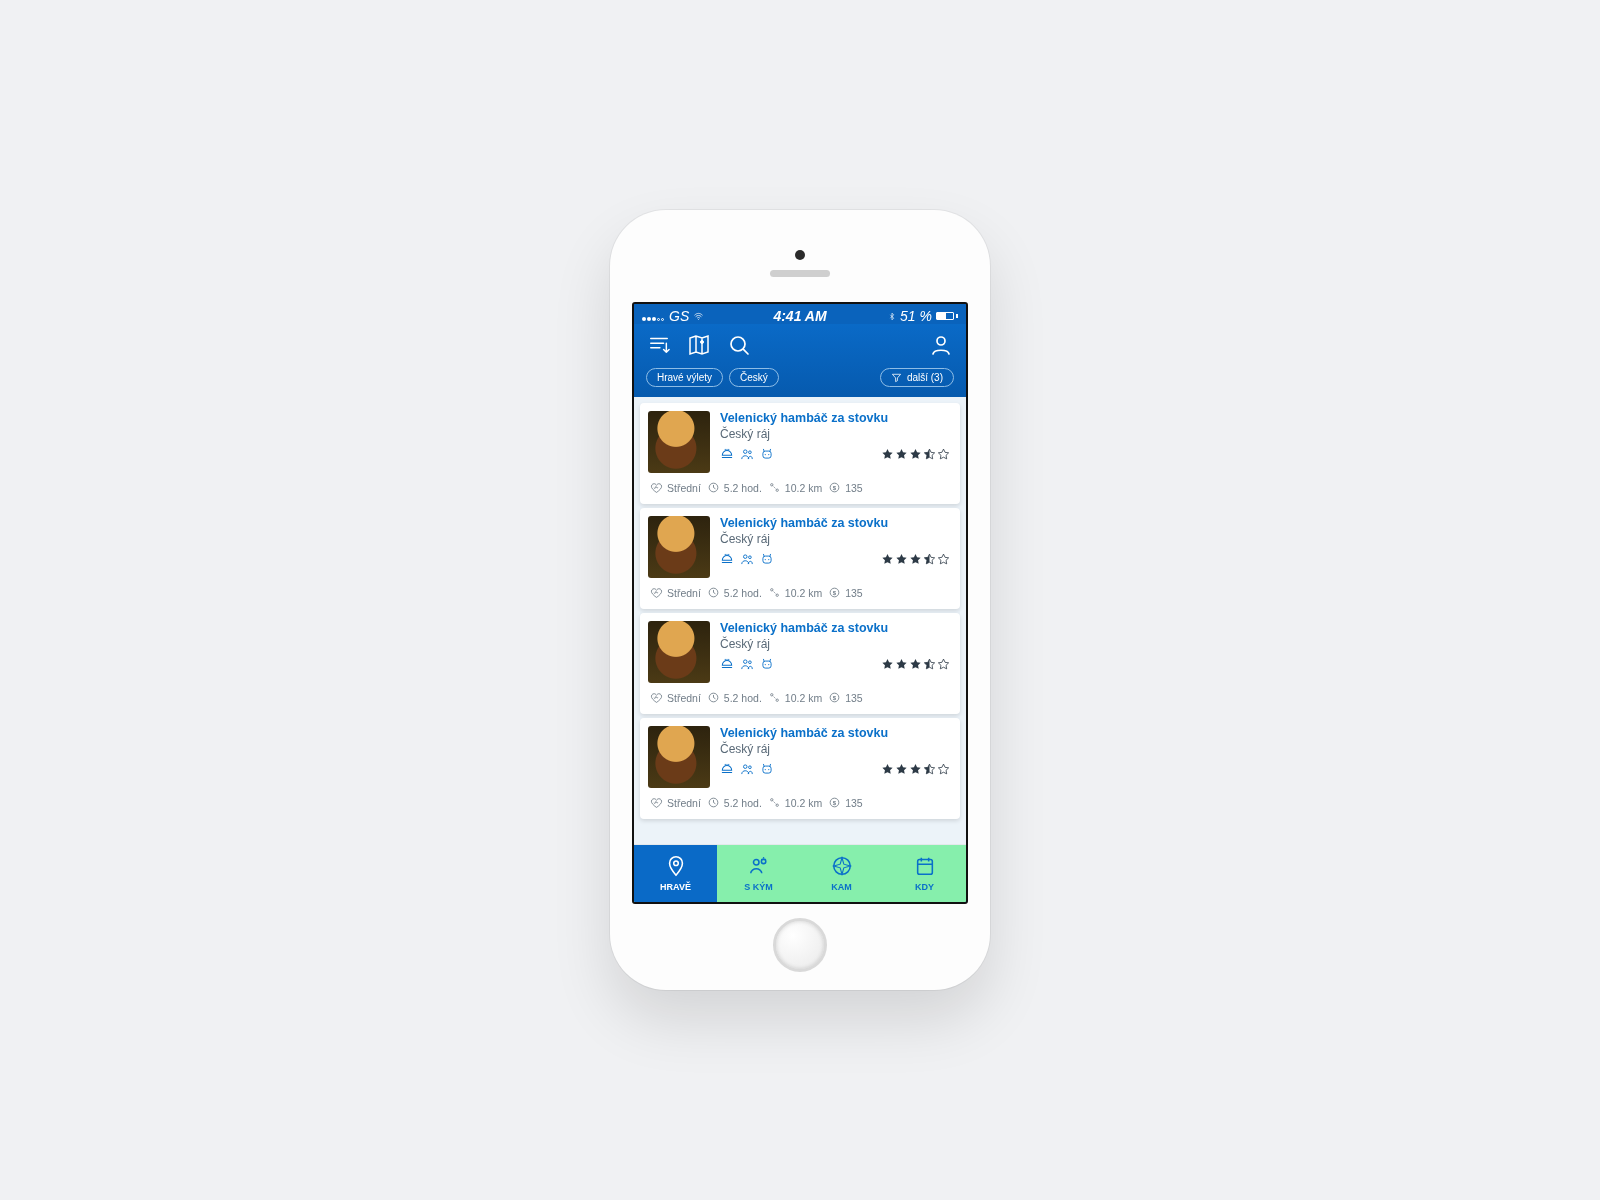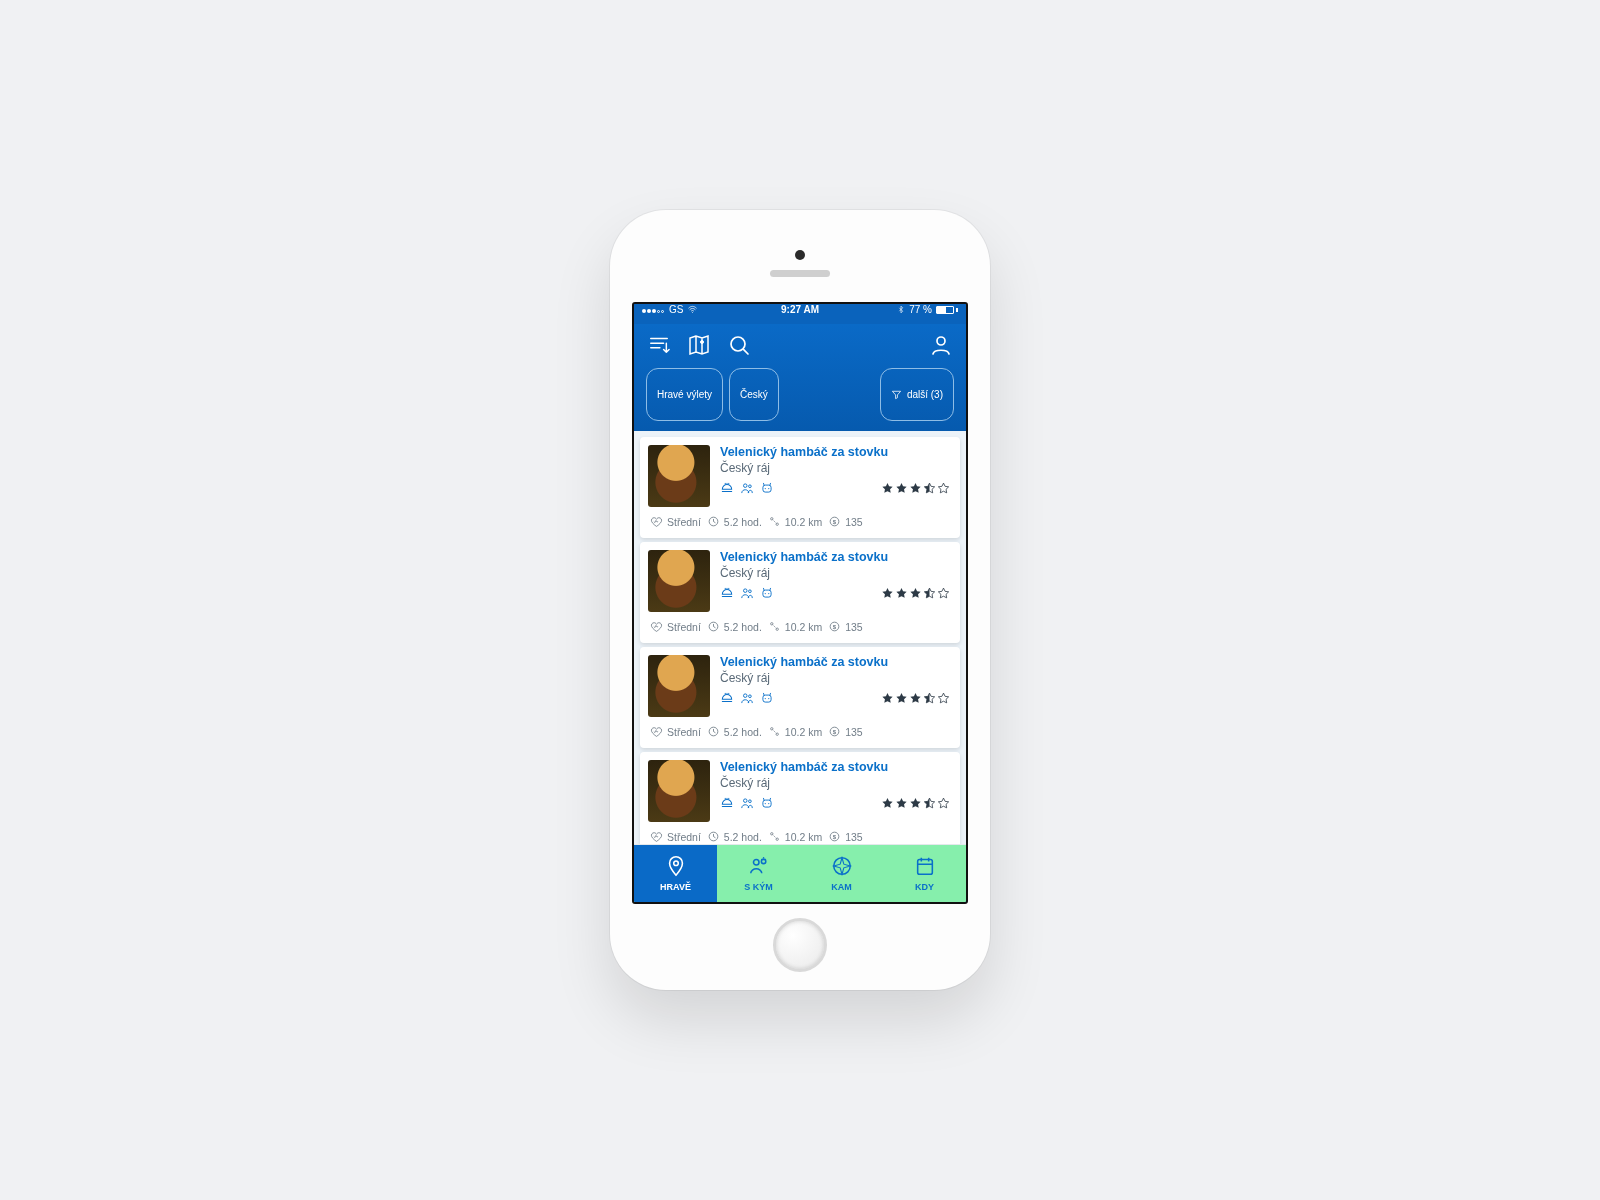--- a/index.html
+++ b/index.html
@@ -40,23 +40,23 @@
     background:#005bb0;
     border:2px solid #111;
     border-radius:3px;
     overflow:hidden;
     display:flex; flex-direction:column;
     position:relative;
   }
 
   
   .status {
-    height:20px; color:#fff; font-size:10px;
-    display:flex; align-items:flex-start; justify-content:space-between;
-    padding:0 8px; background:#0a63bc;
+    height:20px; color:#fff; font-size:14px;
+    display:flex; align-items:flex-end; justify-content:space-between;
+    padding:0 8px; background:#0a63bc;font-style:italic;
   }
   .status .mid { position:absolute; left:50%; transform:translateX(-50%); font-weight:600; }
   .status .left, .status .right { display:flex; align-items:center; gap:4px; }
   .dots span{display:inline-block;width:4px;height:4px;border-radius:50%;background:#fff;margin-right:1px;}
   .dots span.off{background:transparent;border:1px solid #fff;width:3px;height:3px;}
   .batt{display:inline-flex;align-items:center;gap:2px;}
   .batt .body{width:18px;height:8px;border:1px solid #fff;border-radius:1px;position:relative;}
   .batt .body::after{content:"";position:absolute;left:0;top:0;bottom:0;width:58%;background:#fff;}
   .batt .tip{width:2px;height:4px;background:#fff;}
 
@@ -70,21 +70,21 @@
   .tool-icons .spacer{flex:1;}
   .tool-icon{width:26px;height:26px;display:flex;align-items:center;justify-content:center;}
   .tool-icon svg{stroke:#fff;fill:none;}
 
   .chips {
     display:flex; align-items:center; gap:6px;
     padding:10px 0 10px 0;
   }
   .chip {
     border:1px solid #8ebde6; color:#fff;
-    border-radius:12px; font-size:10px; padding:20px 10px;
+    border-radius:12px; font-size:10px; padding:3px 10px;
     background:transparent;
   }
   .chips .spacer{flex:1;}
   .chip.filter{display:flex;align-items:flex-end;gap:5px;}
 
   
   .list {
     flex:1; background:#ecf3f9; overflow-y:hidden;
     padding:6px 6px 0 6px;
   }
@@ -137,26 +137,26 @@
     <div class="status">
       <div class="left">
         <span class="dots">
           <span></span><span></span><span></span><span class="off"></span><span class="off"></span>
         </span>
         <span>GS</span>
         <svg width="11" height="9" viewBox="0 0 24 24">
             <path d="M2 8c6-6 14-6 20 0M5 12c4-4 10-4 14 0M9 16c2-2 4-2 6 0M12 20h0" stroke="#fff" stroke-width="2" fill="none" stroke-linecap="round"></path>
           </svg>
       </div>
-      <div class="mid">9:27 AM</div>
+      <div class="mid">4:41 AM</div>
       <div class="right">
         <svg width="8" height="11" viewBox="0 0 24 24">
             <path d="M7 7l10 10-5 5V2l5 5L7 17" stroke="#fff" stroke-width="2" fill="none" stroke-linejoin="round"></path>
           </svg>
-        <span>77 %</span>
+        <span>51 %</span>
         <span class="batt">
             <span class="body"></span>
             <span class="tip"></span>
           </span>
       </div>
     </div>
 
     <div class="toolbar">
       <div class="tool-icons">
         <div class="tool-icon">

